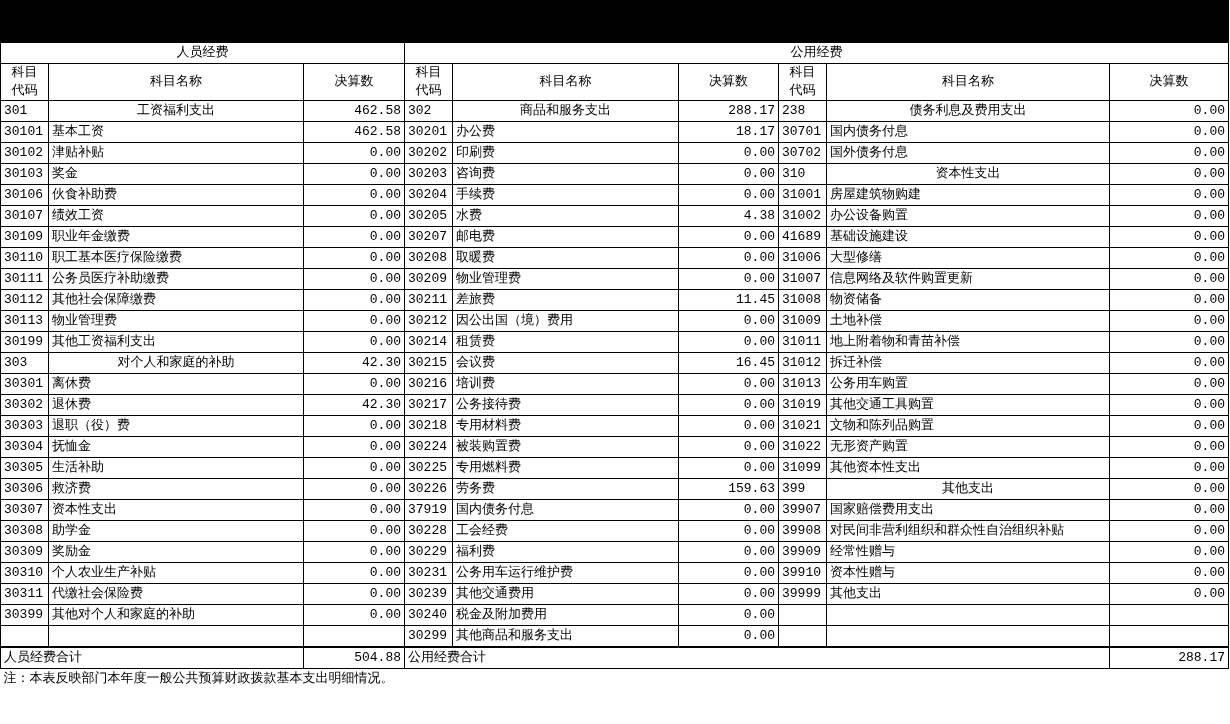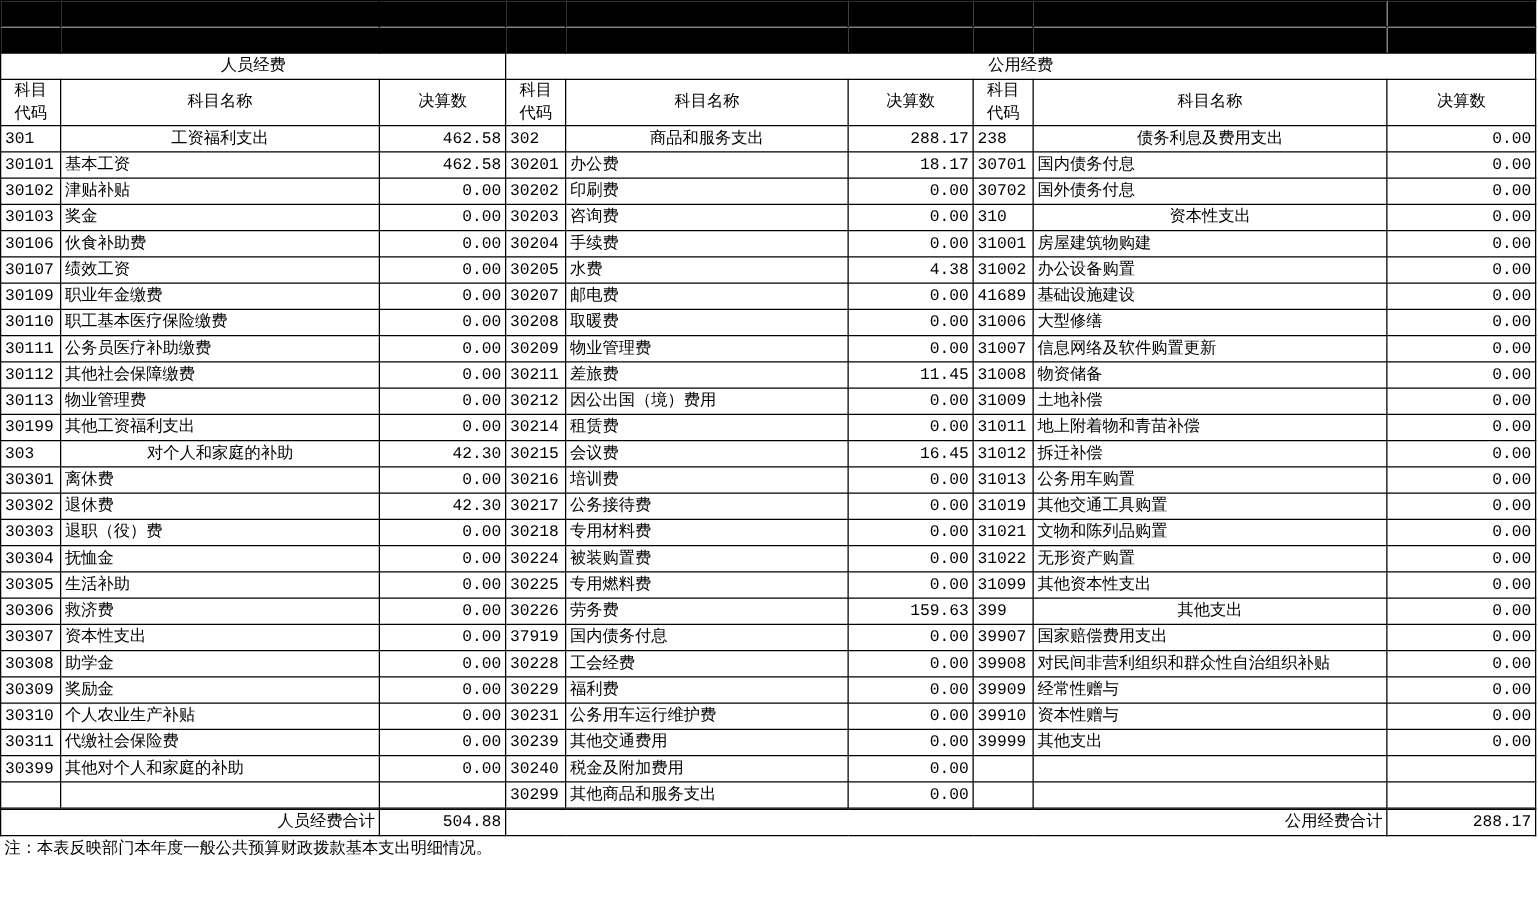--- a/index.html
+++ b/index.html
@@ -60,21 +60,21 @@
     padding-left: 16px;
   }
   .num {
     text-align: right;
     padding-right: 5px;
   }
   .totalrow td {
     height: 22px;
   }
   .total-label {
-    text-align: right;
+    text-align: left;
   }
   .note {
     border: none !important;
     text-align: left;
     padding-left: 2px;
     height: 22px;
     font-size: 13px;
   }
   .two-line {
     line-height: 17px;

